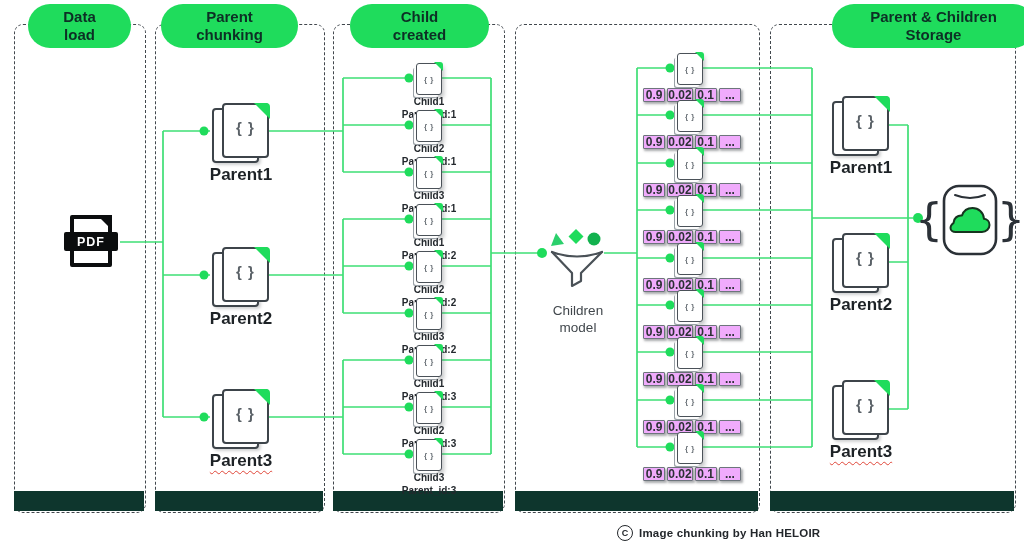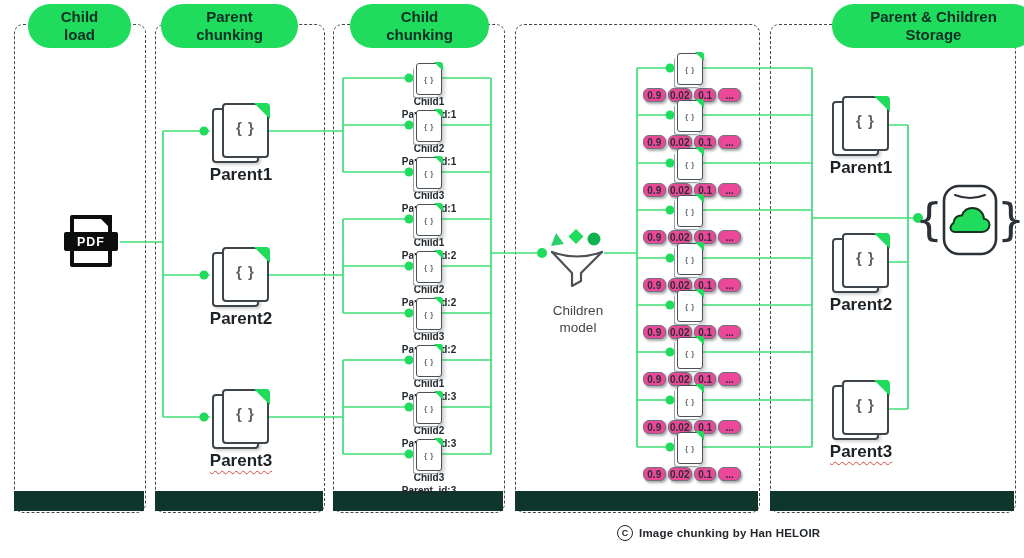--- a/index.html
+++ b/index.html
@@ -35,23 +35,23 @@
   .fold-sm{position:absolute;top:-1.6px;right:-1.6px;width:0;height:0;
            border-top:9px solid #1fdc5c;border-left:9px solid transparent;border-top-right-radius:3px;}
   .braces-sm{font-size:8px;font-weight:700;color:#6b7278;letter-spacing:.5px;}
 
   .crow{position:absolute;left:368px;width:122px;z-index:3;text-align:center;}
   .clabel{font-size:10px;font-weight:700;color:#23282d;line-height:12px;margin-top:1px;}
 
   .vrow{position:absolute;left:643px;width:98px;z-index:3;}
   .vrow .doc-sm{margin:0 0 0 34px;}
   .chips{display:flex;gap:2px;margin-top:3px;}
-  .chip{height:12px;border:1.3px solid #6d757c;background:#ec4899;border-radius:6px;
+  .chip{height:12px;border:1.3px solid #6d757c;background:#f0abfc;border-radius:1px;
         box-shadow:1.5px 2px 2.5px rgba(40,45,50,.4);
-        font-size:10px;font-weight:700;color:#2b3035;display:flex;align-items:center;justify-content:center;}
+        font-size:12px;font-weight:700;color:#2b3035;display:flex;align-items:center;justify-content:center;}
 
   
   .pdf{position:absolute;left:64px;top:215px;width:54px;height:54px;z-index:3;}
   .pdf-page{position:absolute;left:6px;top:0;width:34px;height:44px;background:#fff;border:4px solid #0b0d0e;border-radius:2px;}
   .pdf-fold{position:absolute;top:-4px;right:-4px;width:0;height:0;border-top:15px solid #0b0d0e;border-left:15px solid transparent;}
   .pdf-banner{position:absolute;left:0;top:17px;width:54px;height:19px;background:#0b0d0e;border-radius:2px;
               display:flex;align-items:center;justify-content:center;color:#fff;font-weight:800;font-size:12.5px;letter-spacing:1px;}
 
   .funnel{position:absolute;left:548px;top:228px;z-index:3;}
   .embed-label{position:absolute;left:538px;top:303px;width:80px;z-index:3;text-align:center;
@@ -123,27 +123,27 @@
         <circle cx="670" cy="258" r="4.5"></circle>
         <circle cx="670" cy="305" r="4.5"></circle>
       <circle cx="670" cy="352" r="4.5"></circle>
         <circle cx="670" cy="400" r="4.5"></circle>
         <circle cx="670" cy="447" r="4.5"></circle>
       <circle cx="918" cy="218" r="5"></circle>
     </g>
   </svg>
 
   <div class="pill" style="left:28px;width:103px">
-      <span style="width:50px">Child load</span>
+      <span style="width:50px">Data load</span>
     </div>
   <div class="pill" style="left:161px;width:137px">
       <span style="width:78px">Parent chunking</span>
     </div>
   <div class="pill" style="left:350px;width:139px">
-      <span style="width:78px">Child chunking</span>
+      <span style="width:78px">Child created</span>
     </div>
   <div class="pill" style="left:832px;width:203px">
       <span style="width:150px">Parent &amp; Children Storage</span>
     </div>
 
   <div class="pdf">
     <div class="pdf-page">
         <span class="pdf-fold"></span>
       </div>
     <div class="pdf-banner">PDF</div>

